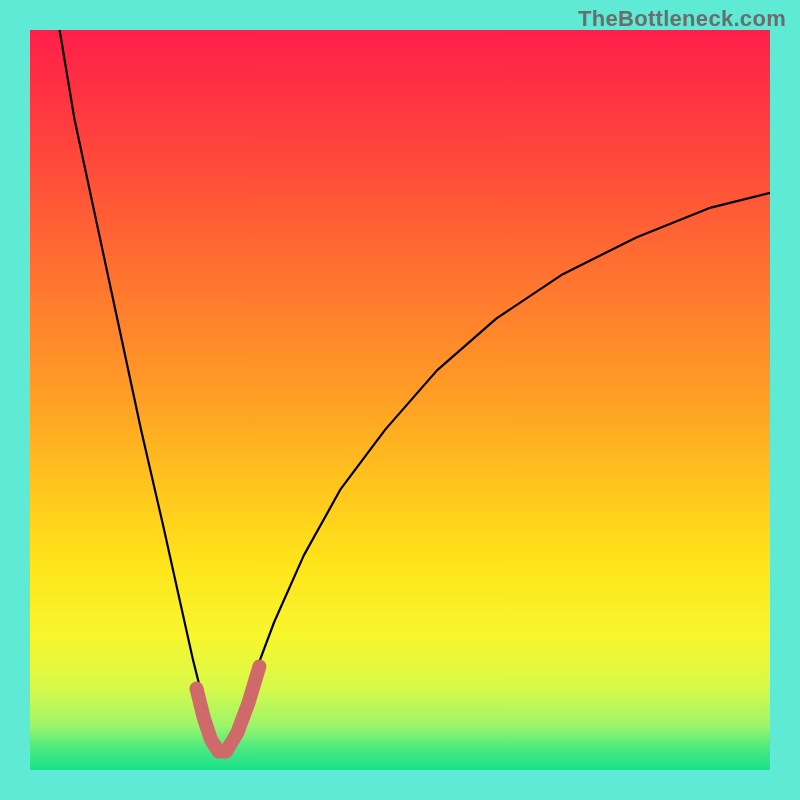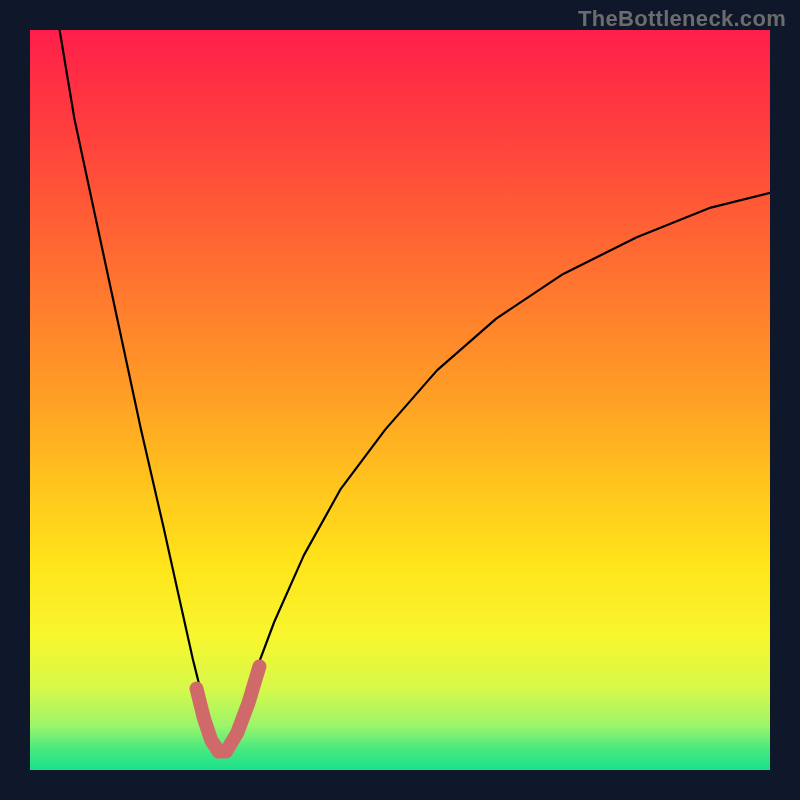--- a/index.html
+++ b/index.html
@@ -7,21 +7,21 @@
     padding: 0;
     width: 800px;
     height: 800px;
     background: #000;
     font-family: Arial, Helvetica, sans-serif;
     overflow: hidden;
   }
   .frame {
     position: absolute;
     inset: 0;
-    background: #0f172a;
+    background: #5eead4;
   }
   .plot {
     position: absolute;
     left: 30px;
     top: 30px;
     width: 740px;
     height: 740px;
     background: linear-gradient(
       to bottom,
       #ff1f4a 0%,

